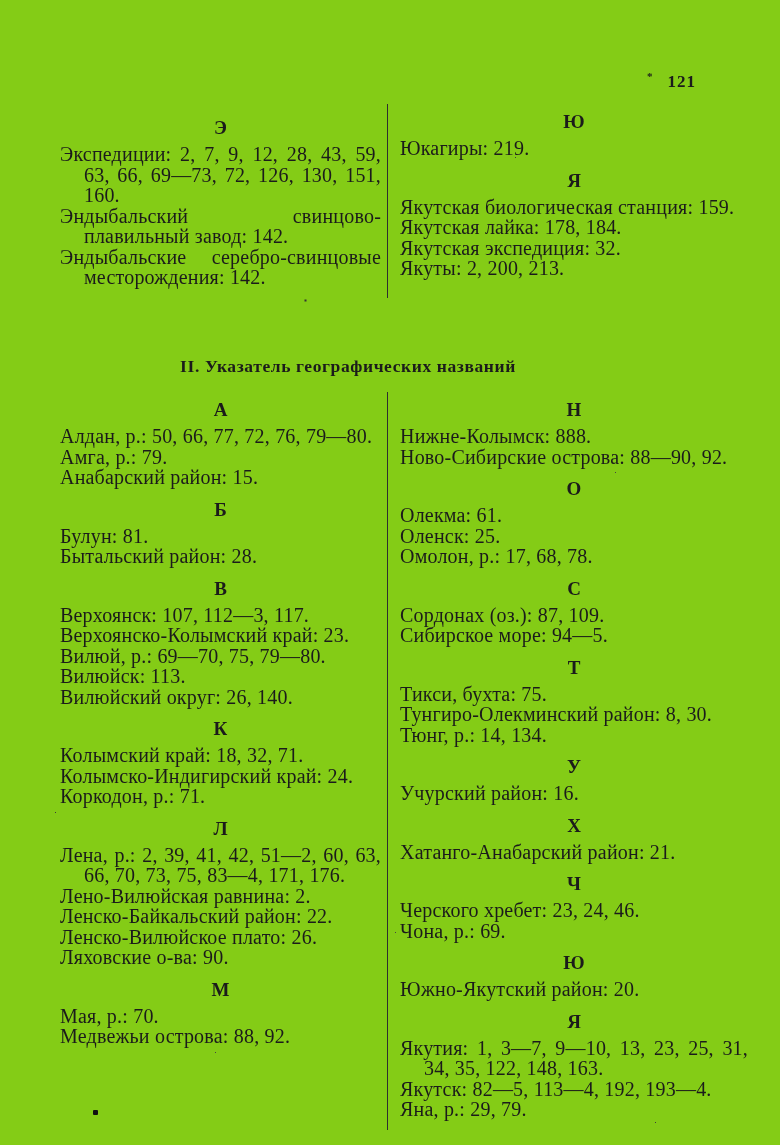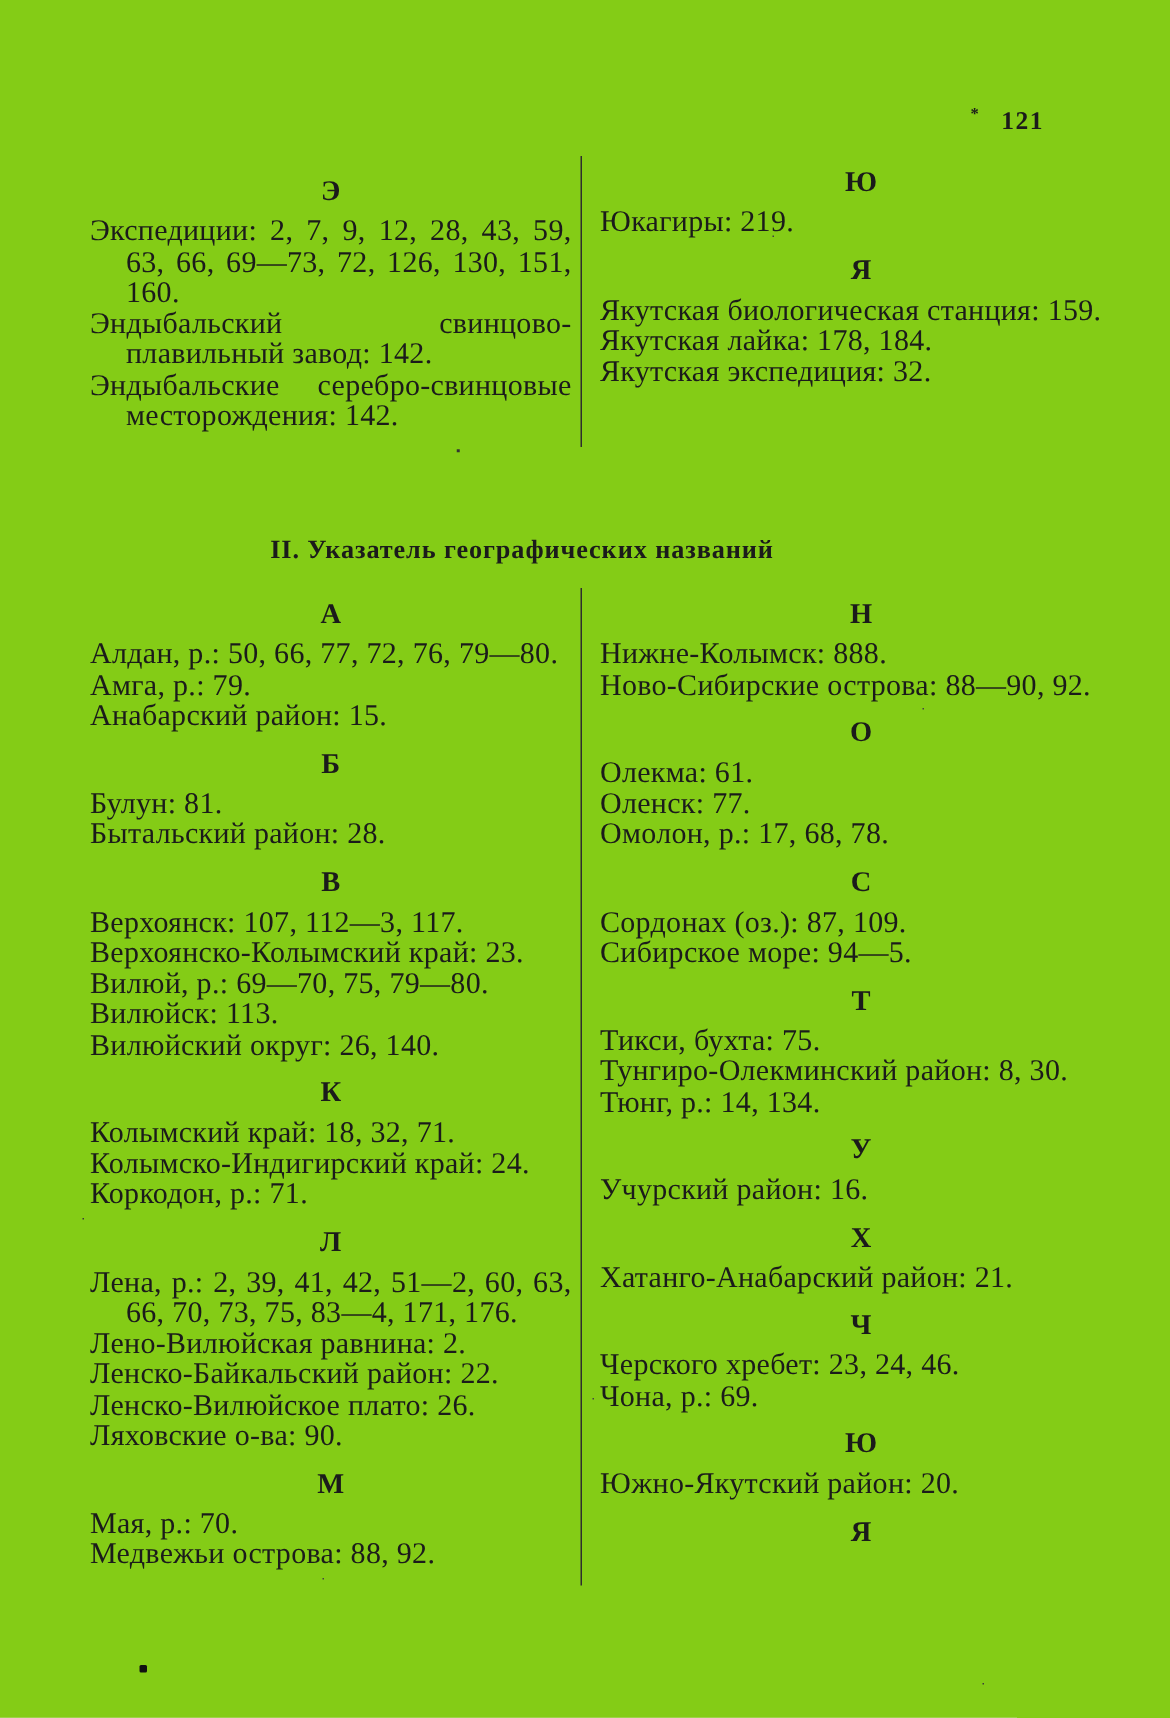--- a/index.html
+++ b/index.html
@@ -107,20 +107,21 @@
         <section class="letter-section">
           <h3 class="letter">Я</h3>
           <div class="entries">
 
               <p class="entry">Якутская биологическая станция: 159.</p>
 
               <p class="entry">Якутская лайка: 178, 184.</p>
 
               <p class="entry">Якутская экспедиция: 32.</p>
 
+              <p class="entry">Якуты: 2, 200, 213.</p>
             </div>
         </section>
       </div>
   </div>
 
   <h2 class="section-heading">II. Указатель географических названий</h2>
 
   <div class="index-block geo-index">
     <div class="col col-left">
 
@@ -212,21 +213,21 @@
               <p class="entry">Ново-Сибирские острова: 88—90, 92.</p>
             </div>
         </section>
 
         <section class="letter-section">
           <h3 class="letter">О</h3>
           <div class="entries">
 
               <p class="entry">Олекма: 61.</p>
 
-              <p class="entry">Оленск: 77.</p>
+              <p class="entry">Оленск: 25.</p>
 
               <p class="entry">Омолон, р.: 17, 68, 78.</p>
             </div>
         </section>
 
         <section class="letter-section">
           <h3 class="letter">С</h3>
           <div class="entries">
 
               <p class="entry">Сордонах (оз.): 87, 109.</p>
@@ -277,19 +278,27 @@
         <section class="letter-section">
           <h3 class="letter">Ю</h3>
           <div class="entries">
 
               <p class="entry">Южно-Якутский район: 20.</p>
             </div>
         </section>
 
         <section class="letter-section">
           <h3 class="letter">Я</h3>
+          <div class="entries">
+
+              <p class="entry">Якутия: 1, 3—7, 9—10, 13, 23, 25, 31, 34, 35, 122, 148, 163.</p>
+
+              <p class="entry">Якутск: 82—5, 113—4, 192, 193—4.</p>
+
+              <p class="entry">Яна, р.: 29, 79.</p>
+            </div>
         </section>
       </div>
   </div>
 
   <div class="scan-noise"></div>
 
 </div>
 
 </body></html>

